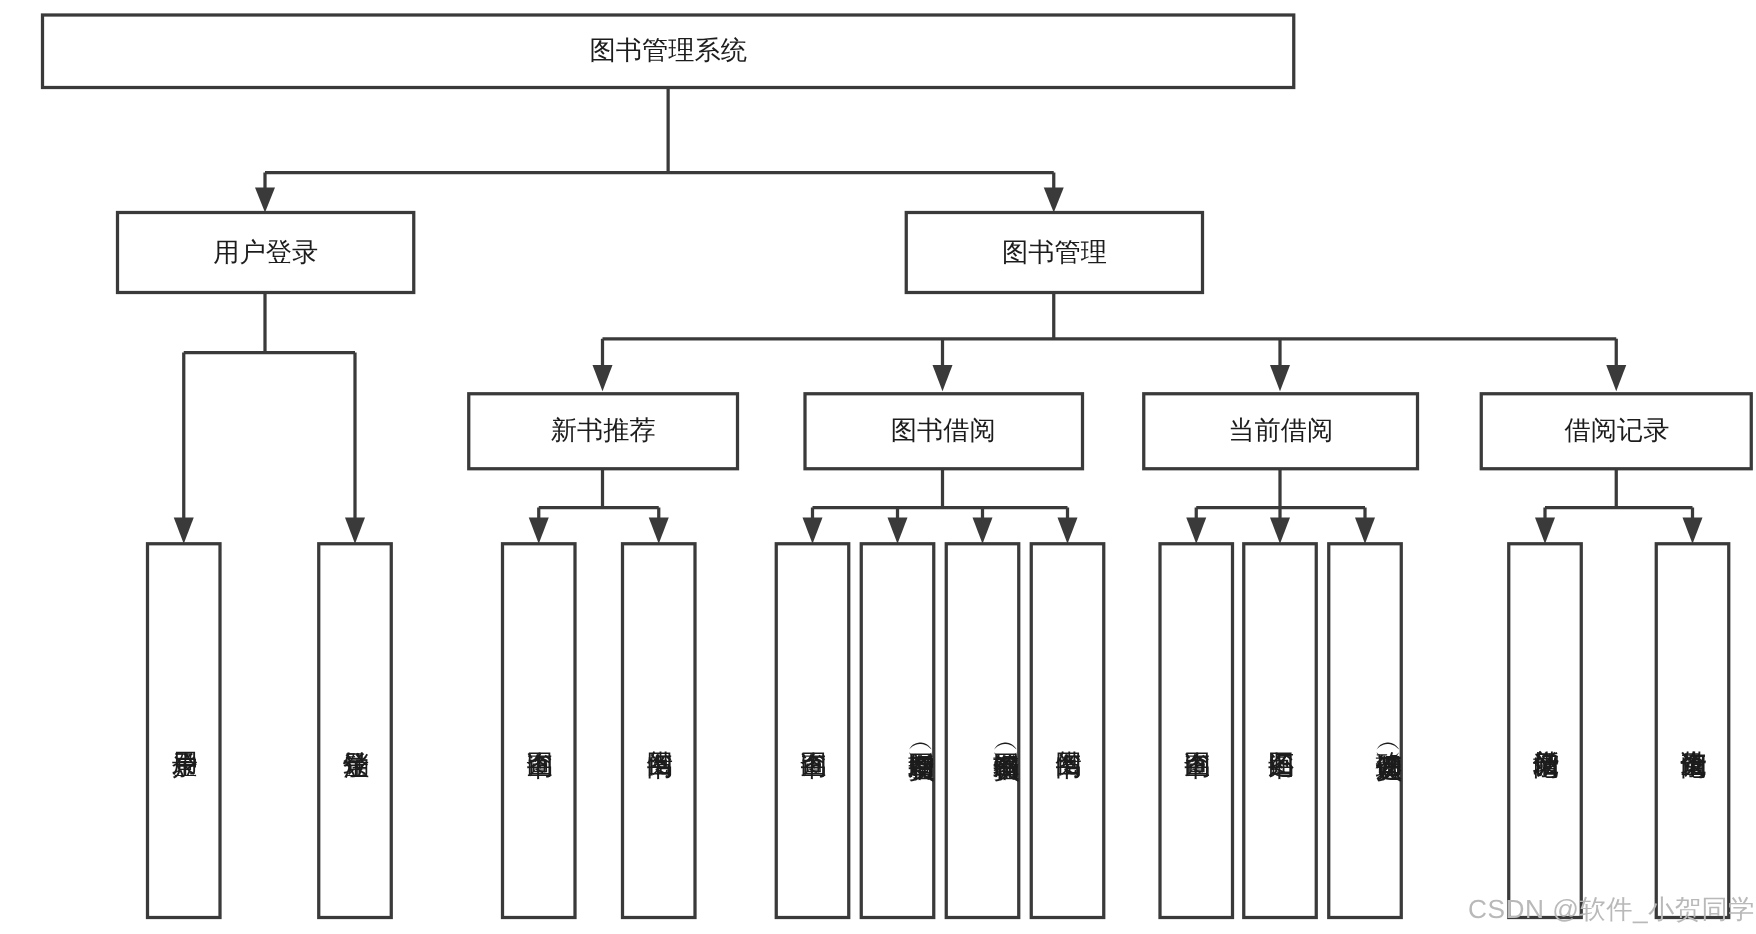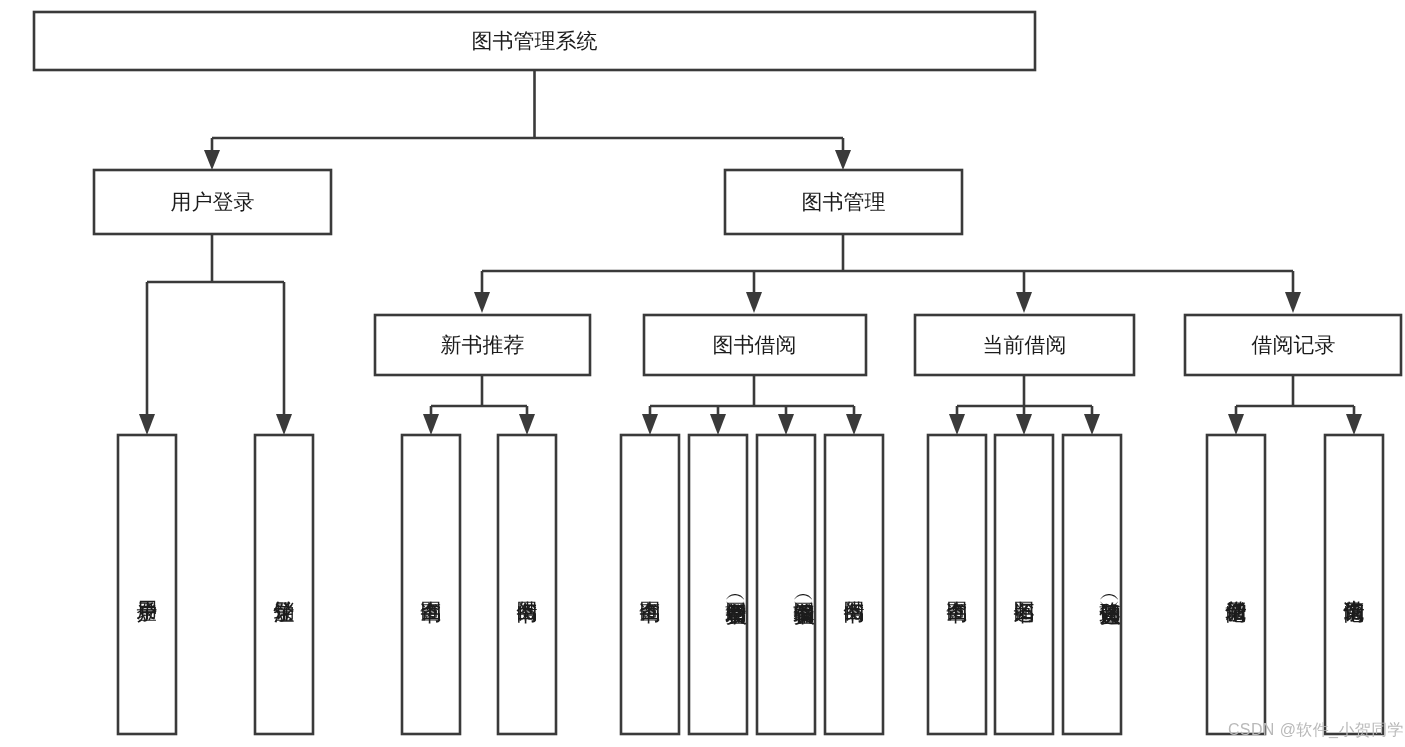--- a/index.html
+++ b/index.html
@@ -64,21 +64,21 @@
     text-orientation: upright;
     letter-spacing: 0.5px;
     pointer-events: none;
     text-align: center;
   }
   .watermark {
     position: absolute;
     right: 14px;
     bottom: 6px;
     font-family: "Liberation Sans", "DejaVu Sans", sans-serif;
-    font-size: 16px;
+    font-size: 21px;
     color: #b9b9b9;
     letter-spacing: 0.4px;
     white-space: nowrap;
   }
 </style>
 </head>
 <body>
 
 <div id="diagram-root">
 

